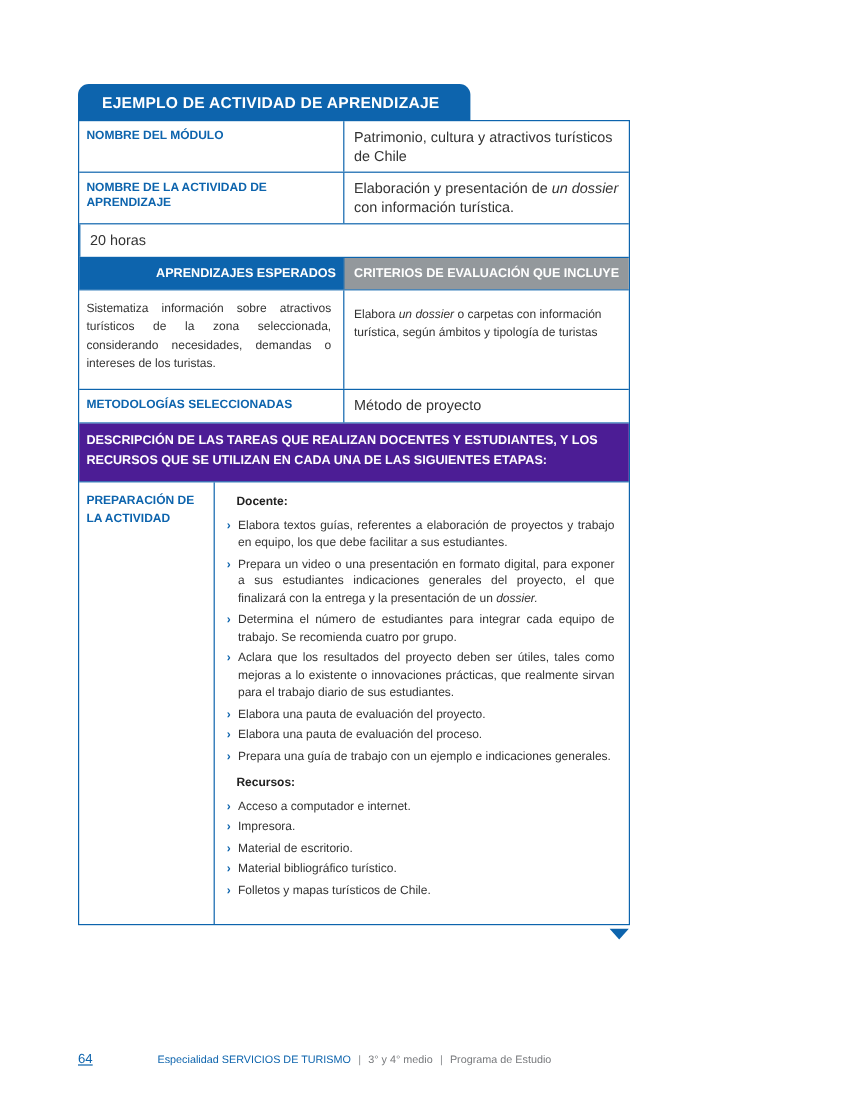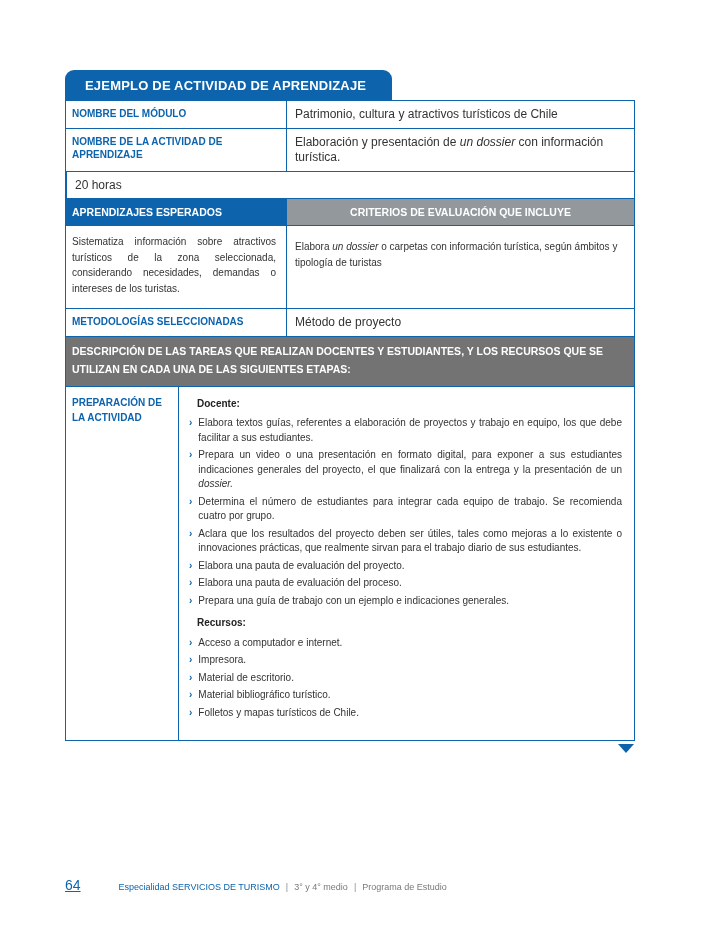--- a/index.html
+++ b/index.html
@@ -5,21 +5,21 @@
   * { box-sizing: border-box; }
   html,body { margin:0; padding:0; background:#ffffff; }
   .page {
     position: relative;
     width: 720px; height: 932px;
     background: #ffffff;
     font-family: "Liberation Sans", sans-serif;
     overflow: hidden;
     color: #333;
   }
-  .doc { position: absolute; left: 65px; top: 70px; width: 570px; }
+  .doc { position: absolute; left: 65px; top: 70px; width: 460px; }
 
   .title-tab {
     display: inline-block;
     background: #0d64ad;
     color: #ffffff;
     font-weight: bold;
     font-size: 13px;
     letter-spacing: .2px;
     padding: 8px 26px 7px 20px;
     border-radius: 9px 9px 0 0;
@@ -39,21 +39,21 @@
     flex: 1;
     border-left: 1px solid #0d64ad;
     padding: 6px 8px 5px 8px;
     font-size: 12px; color: #333; line-height: 1.3;
   }
 
   .hdr-left {
     flex: 0 0 220px; width: 220px;
     background: #0d64ad; color: #fff;
     font-weight: bold; font-size: 10.5px;
-    text-align: left; padding: 7px 6px;
+    text-align: right; padding: 7px 6px;
   }
   .hdr-right {
     flex: 1;
     background: #93989c; color: #fff;
     font-weight: bold; font-size: 10.5px;
     text-align: center; padding: 7px 6px;
     border-left: 1px solid #0d64ad;
   }
 
   .esp {
@@ -64,21 +64,21 @@
     min-height: 82px;
   }
   .cri {
     flex: 1;
     border-left: 1px solid #0d64ad;
     padding: 13px 10px 8px 8px;
     font-size: 10px; line-height: 1.55;
   }
 
   .desc-hdr {
-    background: #737373; color: #fff;
+    background: #4c1d95; color: #fff;
     font-weight: bold; font-size: 10.5px;
     line-height: 1.7;
     padding: 6px 10px 7px 6px;
   }
 
   .prep-lab {
     flex: 0 0 112px; width: 112px;
     padding: 8px 6px;
     color: #0d64ad; font-weight: bold; font-size: 10px;
     line-height: 1.5;
@@ -102,21 +102,21 @@
     border-left: 8px solid transparent;
     border-right: 8px solid transparent;
     border-top: 9px solid #0d64ad;
   }
 
   .footer {
     position: absolute; left: 65px; top: 877px;
     display: flex; align-items: baseline;
     font-size: 9px; white-space: nowrap;
   }
-  .pgnum { color: #0d64ad; font-size: 14px; margin-right: 38px; text-decoration: underline; }
+  .pgnum { color: #0d64ad; font-size: 11px; margin-right: 54px; text-decoration: underline; }
   .ftr-blue { color: #0d64ad; }
   .ftr-gray { color: #77797c; }
   .sep { margin: 0 6px; color: #8a8d90; }
 </style>
 </head>
 <body>
 
 <div class="page">
 
   <div class="doc">

